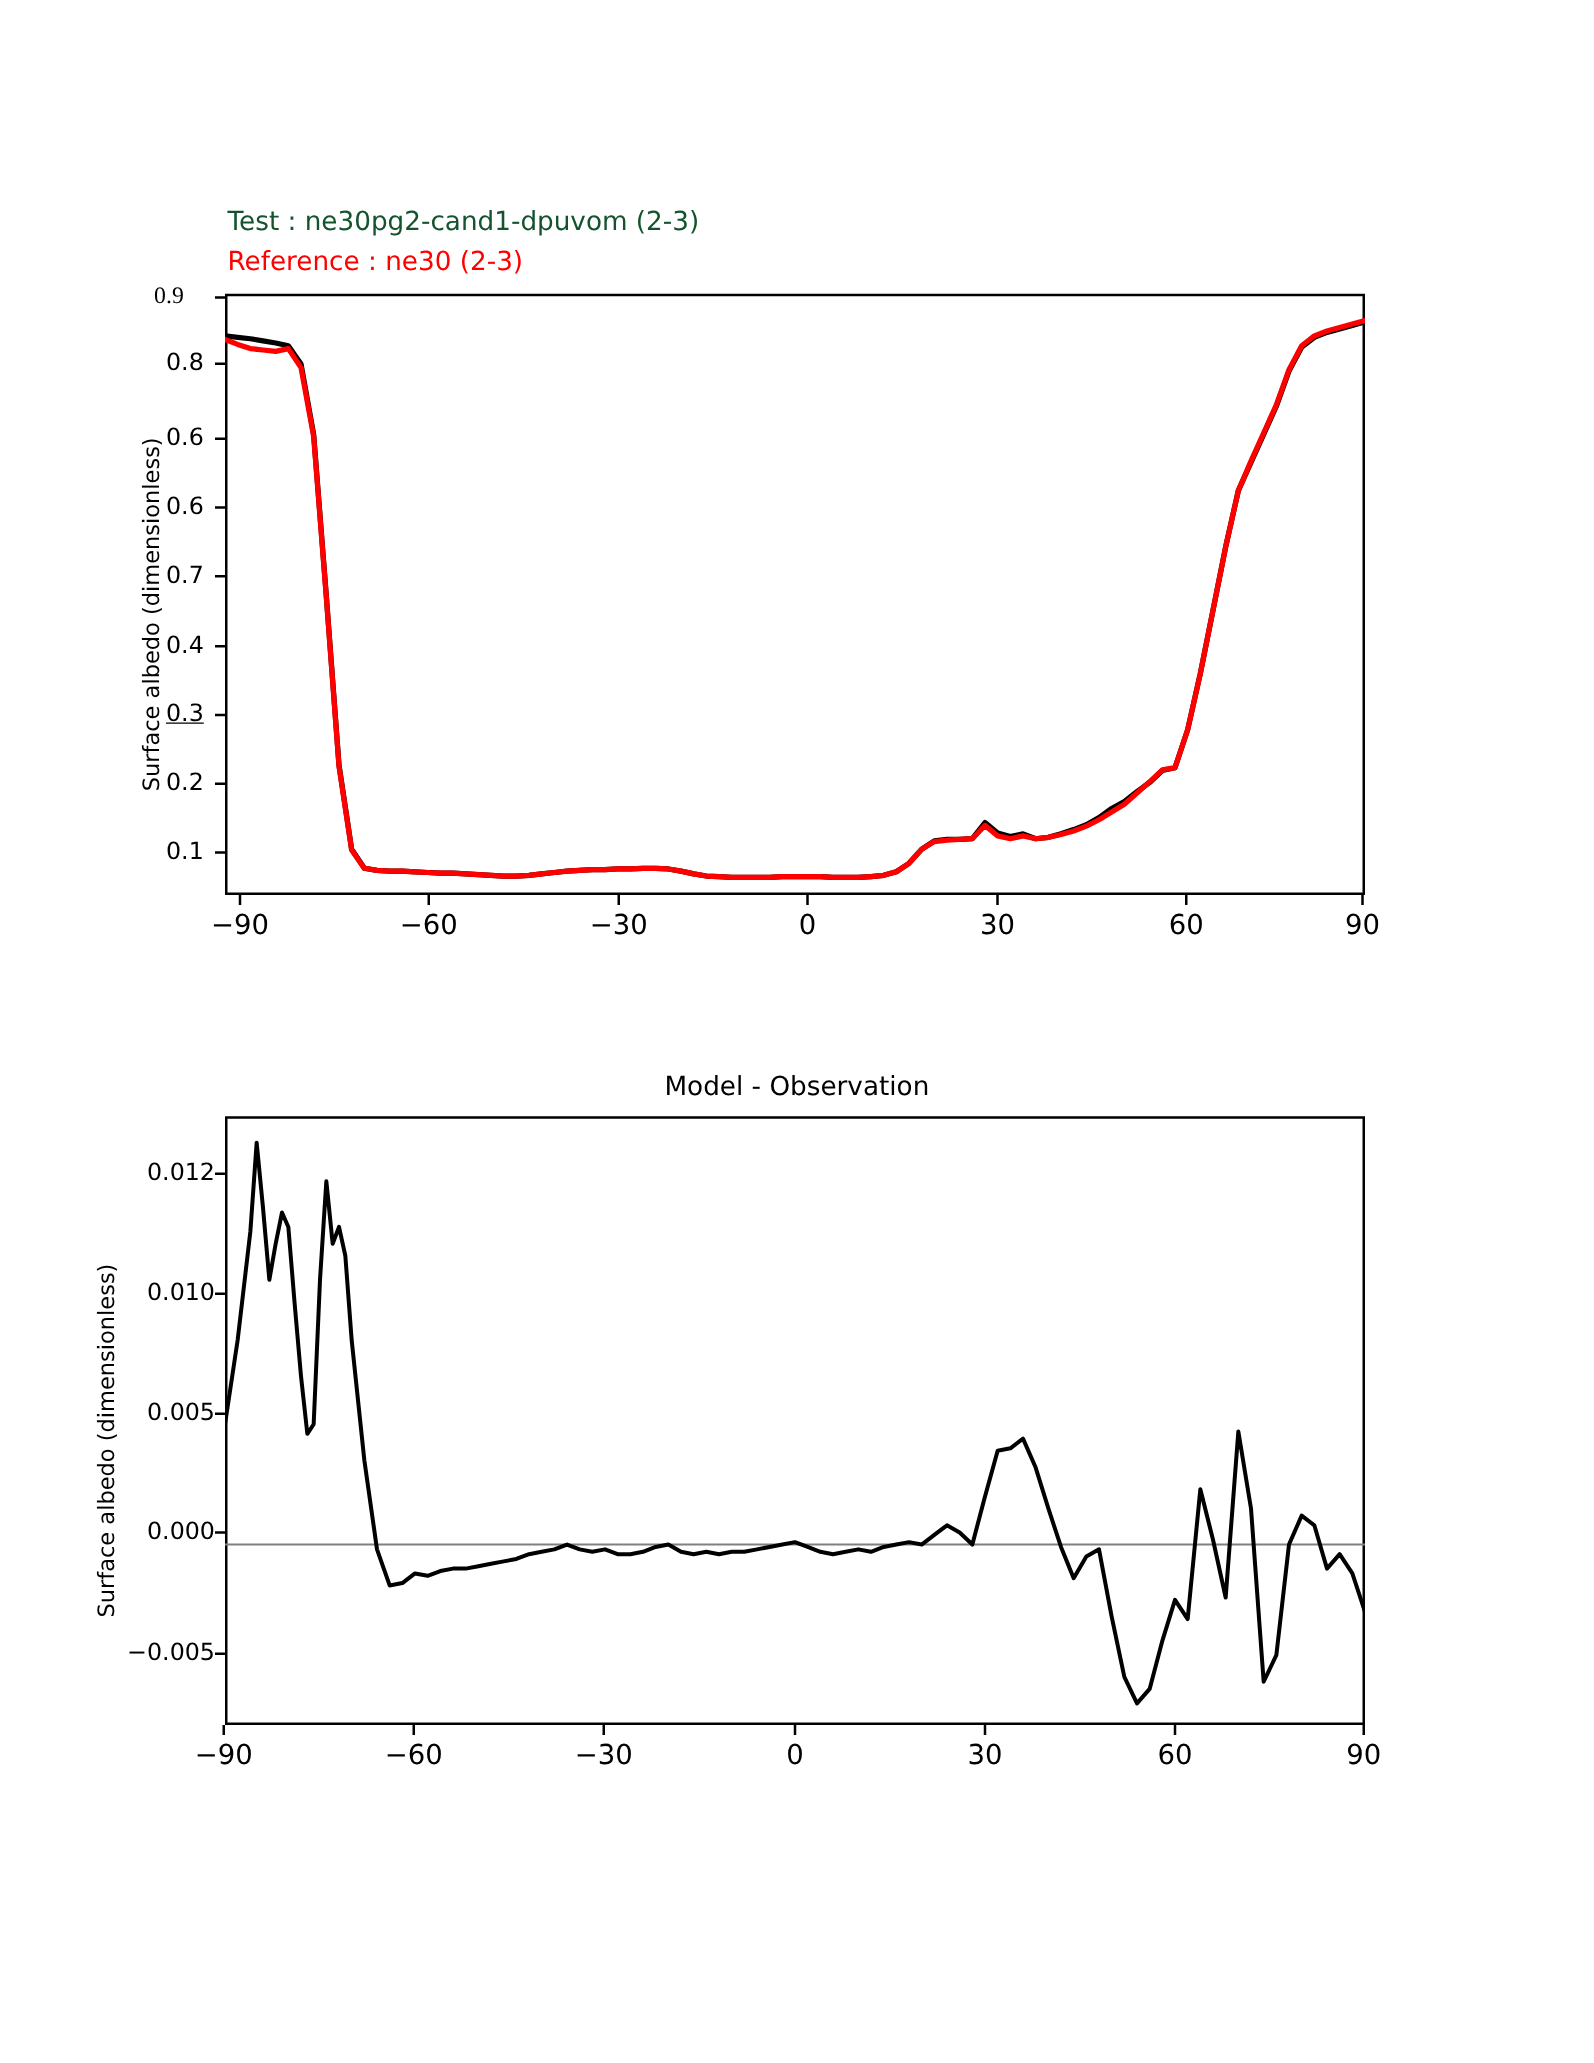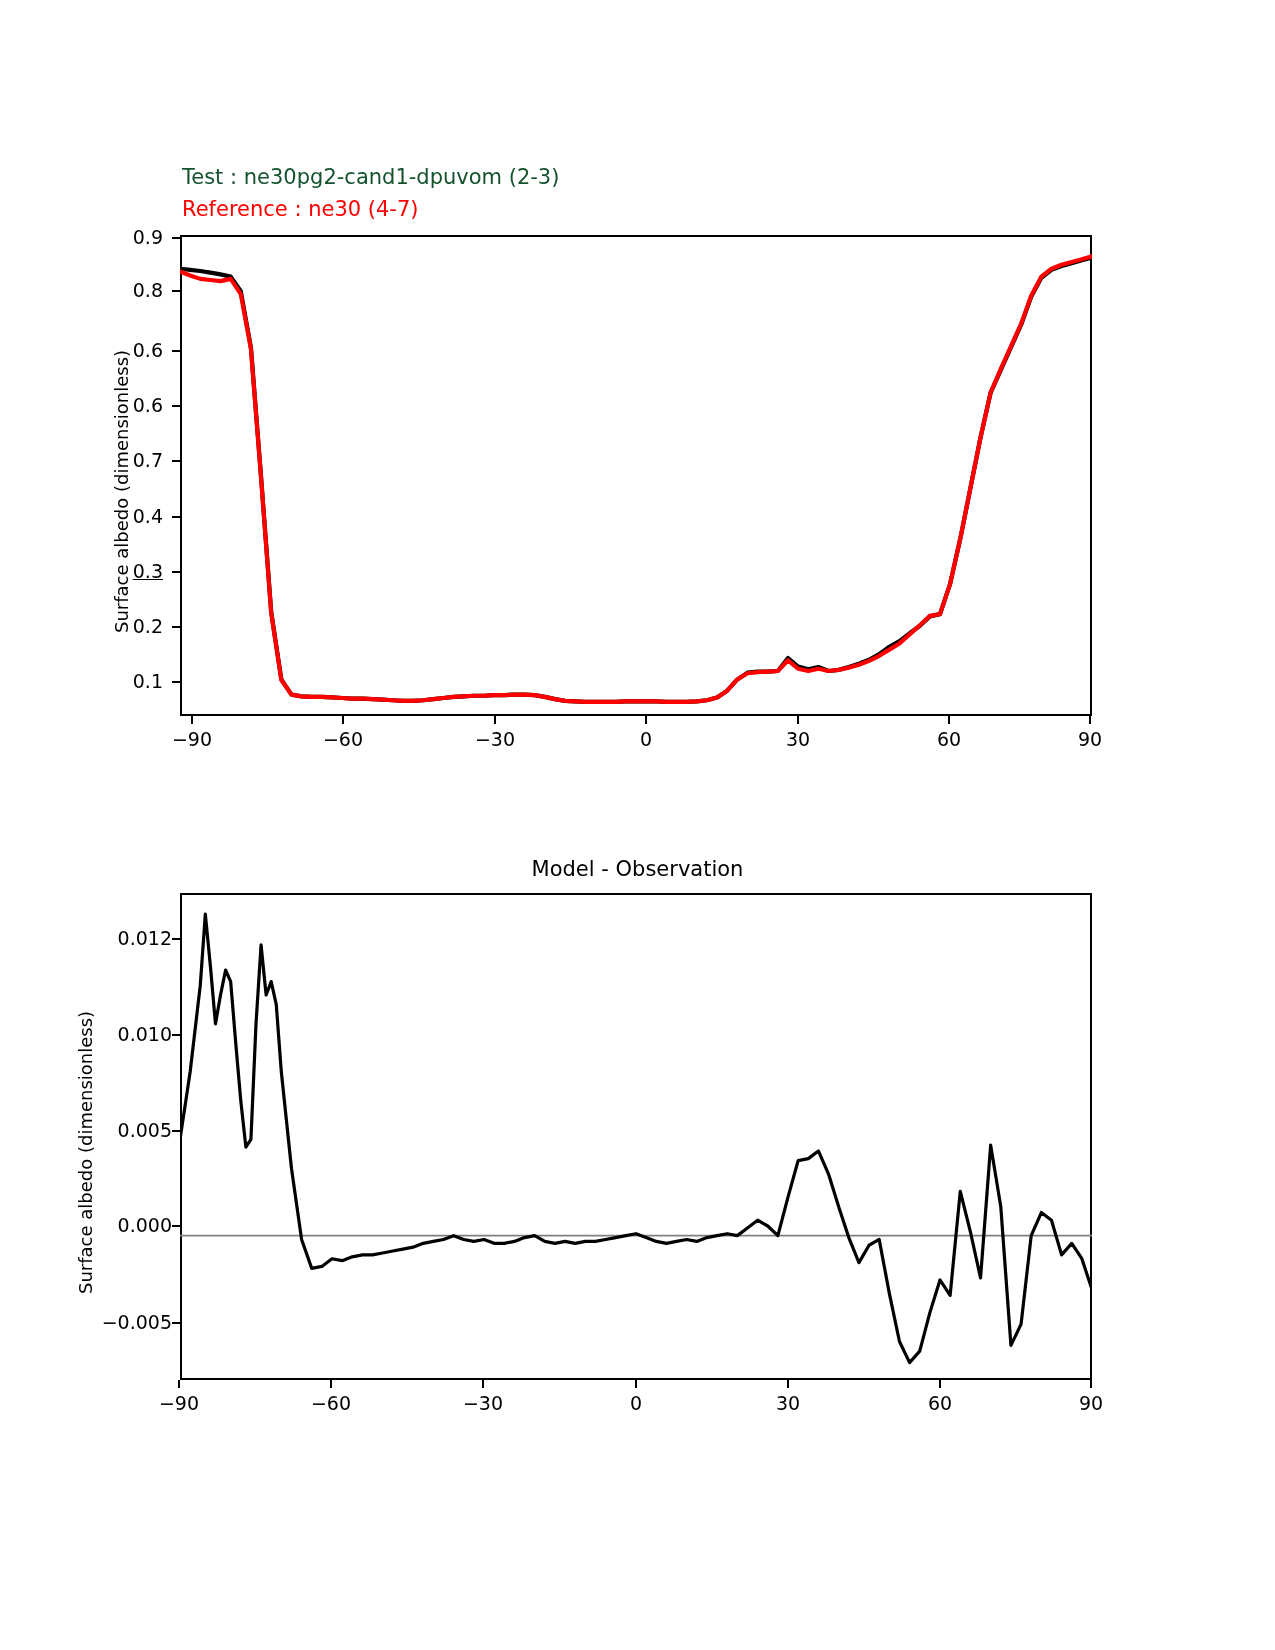--- a/index.html
+++ b/index.html
@@ -86,21 +86,21 @@
   }
   .ytick {
     position: absolute;
     font-size: 19px;
     text-align: right;
     white-space: nowrap;
     transform: translateY(-50%);
   }
   .xtick {
     position: absolute;
-    font-size: 19px;
+    font-size: 22px;
     text-align: center;
     white-space: nowrap;
     transform: translateX(-50%);
   }
   .tickmark {
     position: absolute;
     background: #000000;
   }
   .subtitle {
     position: absolute;
@@ -111,33 +111,33 @@
     font-size: 21px;
   }
 </style>
 </head>
 <body>
 
 <div class="page">
 
 
   <div class="legend-line legend-test">Test : ne30pg2-cand1-dpuvom (2-3)</div>
-  <div class="legend-line legend-ref">Reference : ne30 (4-7)</div>
+  <div class="legend-line legend-ref">Reference : ne30 (2-3)</div>
 
   <div class="ylabel ylabel-top">Surface albedo (dimensionless)</div>
 
   <div class="ytick" style="left:108px; top:681px; width:55px;">0.1</div>
   <div class="ytick" style="left:108px; top:626px; width:55px;">0.2</div>
   <div class="ytick" style="left:108px; top:571px; width:55px;text-decoration:underline;">0.3</div>
   <div class="ytick" style="left:108px; top:516px; width:55px;">0.4</div>
   <div class="ytick" style="left:108px; top:460px; width:55px;">0.7</div>
   <div class="ytick" style="left:108px; top:405px; width:55px;">0.6</div>
   <div class="ytick" style="left:108px; top:350px; width:55px;">0.6</div>
   <div class="ytick" style="left:108px; top:290px; width:55px;">0.8</div>
-  <div class="ytick" style="left:108px; top:237px; width:55px;">0.9</div>
+  <div class="ytick" style="left:92px; top:237px; width:55px;font-family:Liberation Serif, serif;">0.9</div>
 
   <div class="tickmark" style="left:172px; top:681px; width:8px; height:2px;"></div>
   <div class="tickmark" style="left:172px; top:626px; width:8px; height:2px;"></div>
   <div class="tickmark" style="left:172px; top:571px; width:8px; height:2px;"></div>
   <div class="tickmark" style="left:172px; top:516px; width:8px; height:2px;"></div>
   <div class="tickmark" style="left:172px; top:460px; width:8px; height:2px;"></div>
   <div class="tickmark" style="left:172px; top:405px; width:8px; height:2px;"></div>
   <div class="tickmark" style="left:172px; top:350px; width:8px; height:2px;"></div>
   <div class="tickmark" style="left:172px; top:290px; width:8px; height:2px;"></div>
   <div class="tickmark" style="left:172px; top:237px; width:8px; height:2px;"></div>

